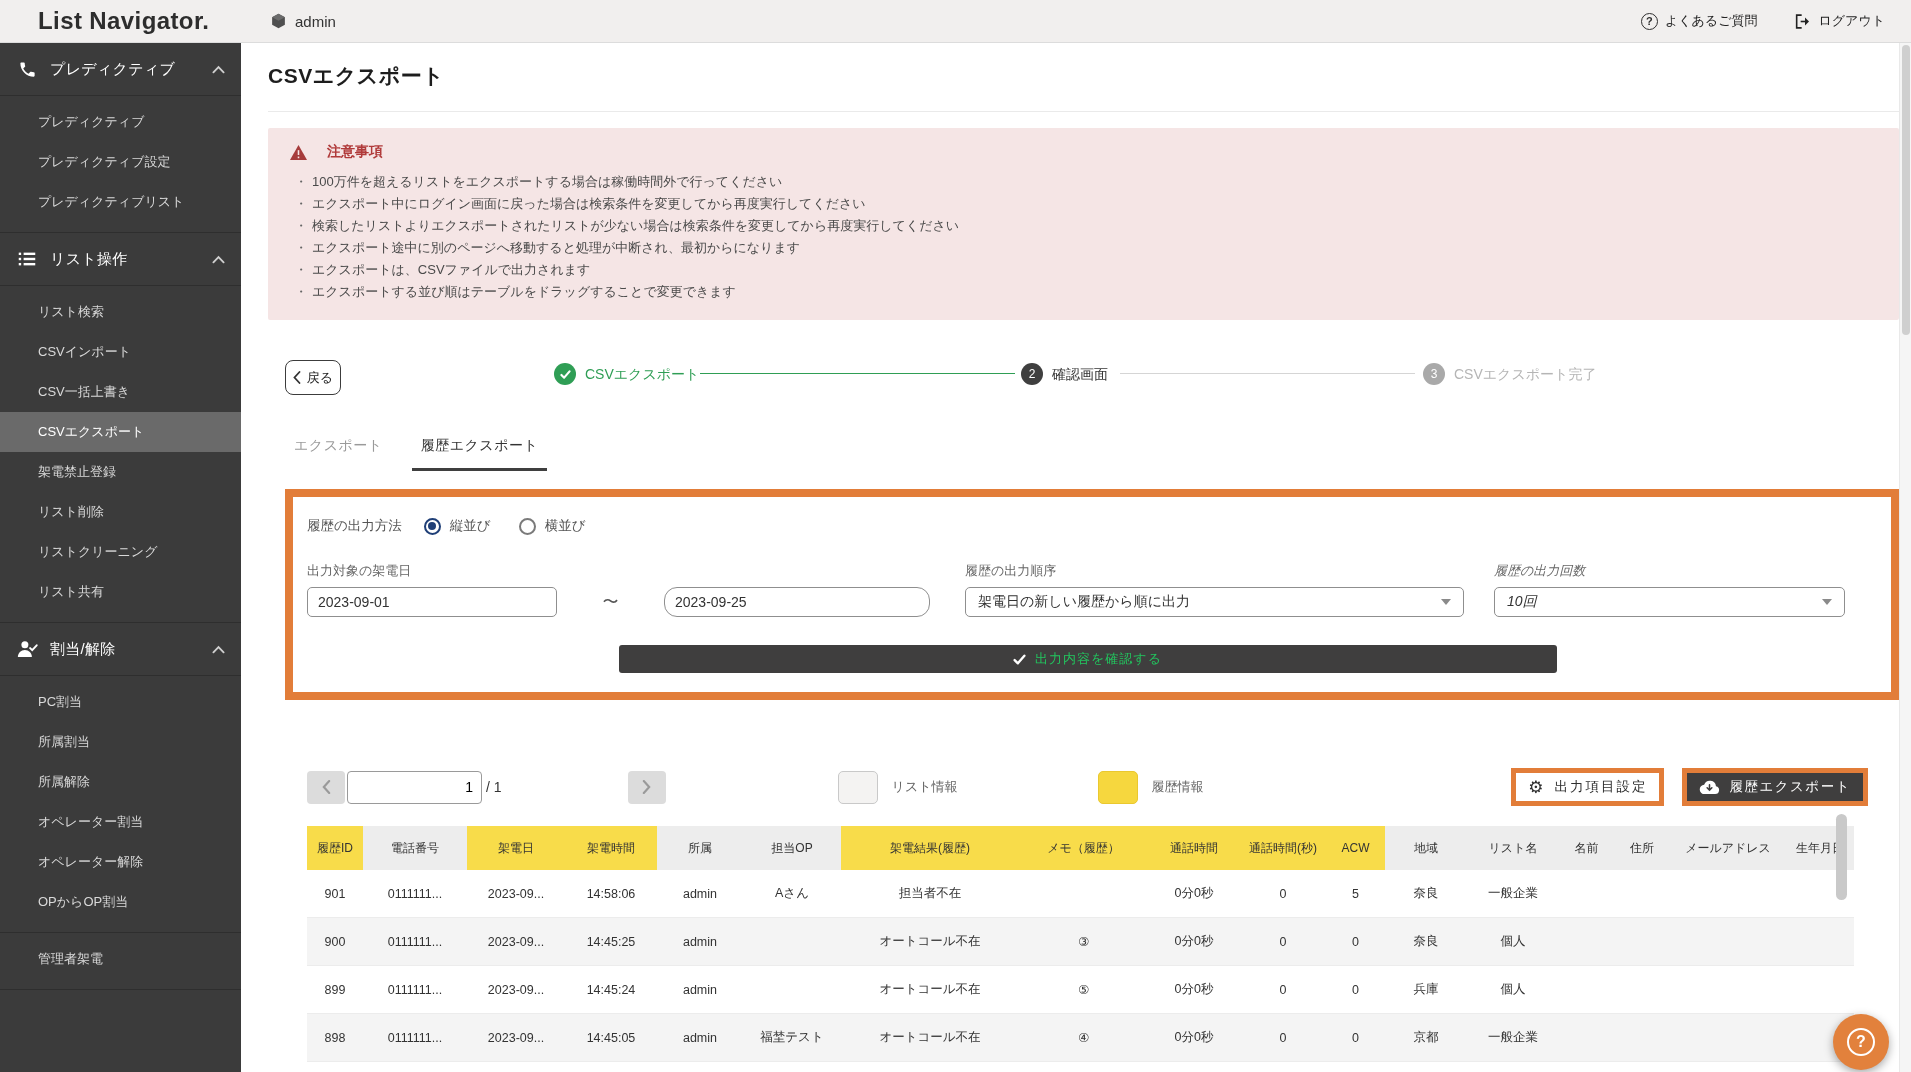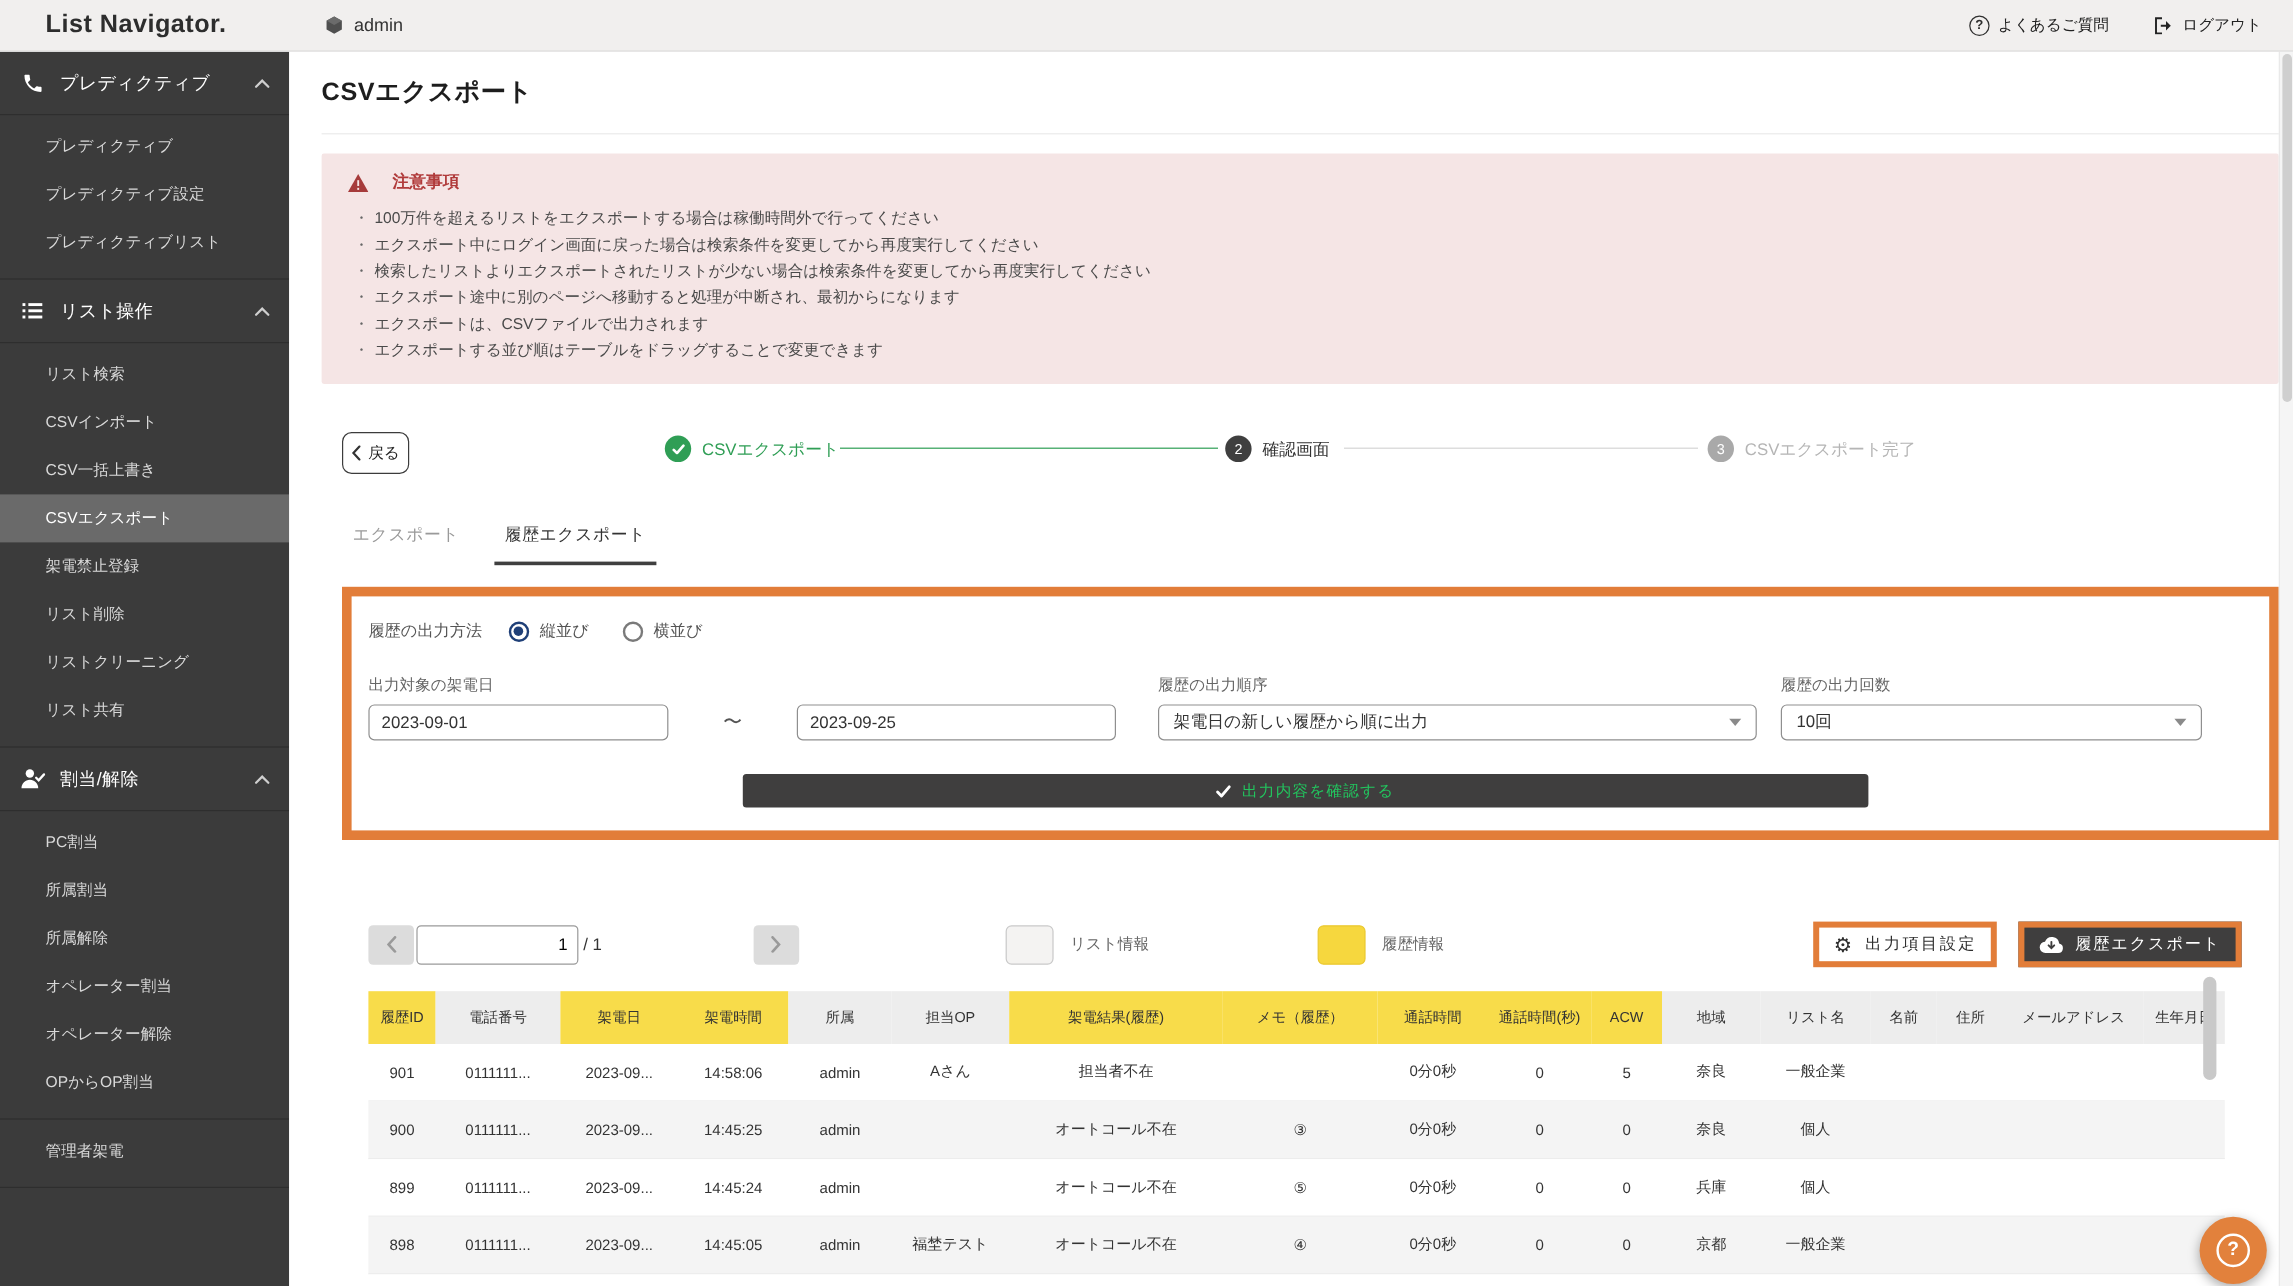--- a/index.html
+++ b/index.html
@@ -2,21 +2,21 @@
 <html><head>
 <meta charset="utf-8">
 <style>
   * { margin:0; padding:0; box-sizing:border-box; }
   html,body { width:1911px; height:1072px; overflow:hidden; background:#fff;
     font-family:"Liberation Sans","DejaVu Sans",sans-serif; color:#333; }
 
   
   .topbar{position:absolute;left:0;top:0;width:1911px;height:43px;background:#f1efee;
     border-bottom:1px solid #dcdcdc;display:flex;align-items:center;z-index:30;}
-  .logo{margin-left:38px;font-size:21px;font-weight:800;letter-spacing:.4px;color:#2d2d2d;}
+  .logo{margin-left:38px;font-size:24px;font-weight:800;letter-spacing:.4px;color:#2d2d2d;}
   .workspace{position:absolute;left:270px;display:flex;align-items:center;gap:8px;font-size:15px;color:#333;}
   .topbar-right{position:absolute;right:26px;display:flex;align-items:center;gap:38px;font-size:13px;color:#222;}
   .top-link{display:flex;align-items:center;gap:7px;cursor:pointer;}
   .qmark{width:17px;height:17px;border:1.6px solid #2e2e2e;border-radius:50%;font-size:11px;font-weight:bold;
     display:flex;align-items:center;justify-content:center;color:#2e2e2e;}
 
   
   .sidebar{position:absolute;left:0;top:43px;width:241px;bottom:0;background:#3b3b3b;overflow:hidden;}
   .side-section{height:53px;display:flex;align-items:center;padding:0 16px 0 15px;
     border-bottom:1px solid #2e2e2e;font-size:15px;color:#fff;cursor:pointer;}
@@ -324,33 +324,33 @@
           <span>横並び</span>
         </span>
       </div>
 
       <div class="field-row">
         <div style="width:633px;">
           <div class="f-label">出力対象の架電日</div>
           <div class="f-inputs">
             <input class="txt" style="width: 250px;" value="2023-09-01">
             <span class="tilde">〜</span>
-            <input class="txt" style="width: 266px;" value="2023-09-25">
+            <input class="txt" style="width: 266px; border-radius: 13px;" value="2023-09-25">
           </div>
         </div>
         <div style="width:499px;margin-left:25px;">
           <div class="f-label">履歴の出力順序</div>
           <div class="f-inputs">
             <div class="select" style="width:499px;">
               <span class="sel-val">架電日の新しい履歴から順に出力</span>
               <span class="caret"></span>
             </div>
           </div>
         </div>
-        <div style="width:351px;margin-left:20px;">
+        <div style="width:351px;margin-left:30px;font-style:italic;">
           <div class="f-label">履歴の出力回数</div>
           <div class="f-inputs">
             <div class="select" style="width:351px;">
               <span class="sel-val">10回</span>
               <span class="caret"></span>
             </div>
           </div>
         </div>
       </div>
 

